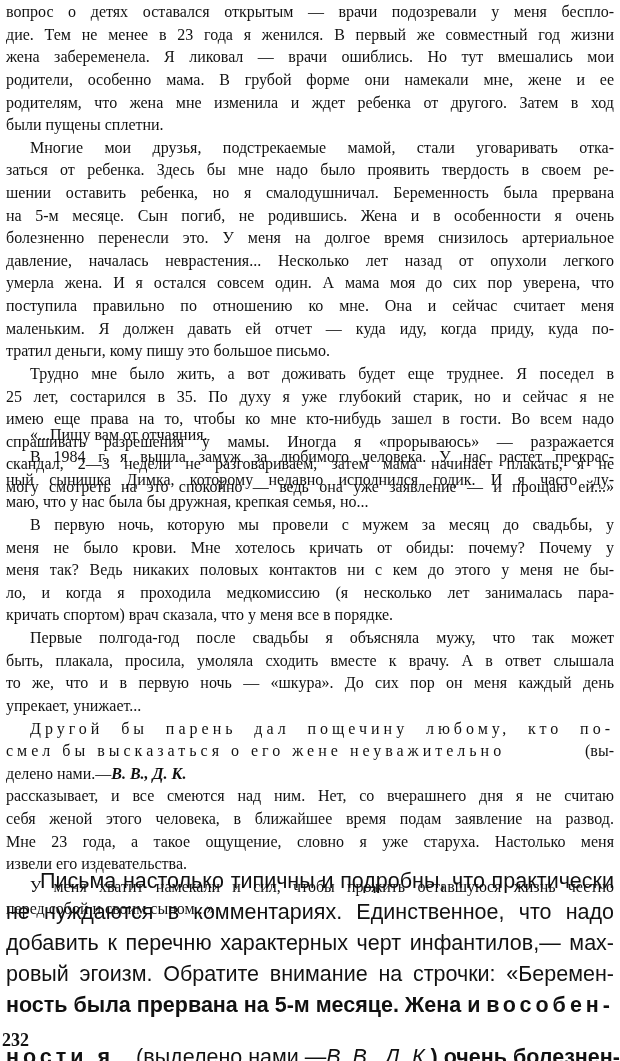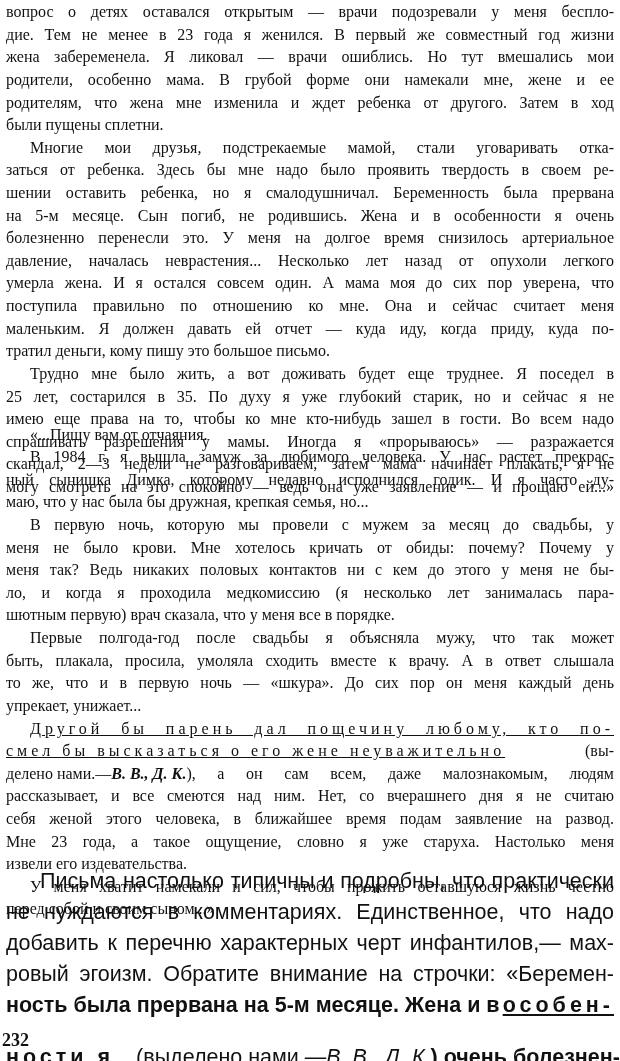--- a/index.html
+++ b/index.html
@@ -4,21 +4,21 @@
 <style>
   html, body { margin:0; padding:0; background:#ffffff; }
   body { width:620px; height:1061px; position:relative; overflow:hidden; color:#111; }
   .page { position:absolute; left:0; top:0; width:620px; height:1061px; }
   .line { position:absolute; left:6px; width:608px; white-space:nowrap; text-align:justify; text-align-last:justify; font-family:"Liberation Serif", serif; }
   .small { font-size:16px; height:22px; line-height:22px; }
   .small.indent { left:30px; width:584px; }
   .small.last { text-align-last:left;font-family:Liberation Serif, serif; }
   .big { font-family:"Liberation Sans", sans-serif; font-size:21.5px; height:30px; line-height:30px; }
   .big.indent { left:40px; width:574px; }
-  .spaced { letter-spacing:4px;text-decoration:underline; }
+  .spaced { letter-spacing:4px; }
   .it { font-style:italic; font-weight:bold; }
   .bold { font-weight:bold; }
   .pagenum { position:absolute; left:2px; top:1030px; font-family:"Liberation Serif", serif; font-size:18px; font-weight:bold; }
 </style>
 </head>
 <body>
 
 <div class="page">
 
   <div>
@@ -48,34 +48,33 @@
 
   <div style="position:absolute;left:0;top:-54px;width:620px;">
     <div class="line small indent last" style="top:478px">«...Пишу вам от отчаяния.</div>
     <div class="line small indent" style="top:500px">В 1984 г. я вышла замуж за любимого человека. У нас растет прекрас-</div>
     <div class="line small" style="top:523px">ный сынишка Димка, которому недавно исполнился годик. И я часто ду-</div>
     <div class="line small last" style="top:545px">маю, что у нас была бы дружная, крепкая семья, но...</div>
     <div class="line small indent" style="top:568px">В первую ночь, которую мы провели с мужем за месяц до свадьбы, у</div>
     <div class="line small" style="top:591px">меня не было крови. Мне хотелось кричать от обиды: почему? Почему у</div>
     <div class="line small" style="top:613px">меня так? Ведь никаких половых контактов ни с кем до этого у меня не бы-</div>
     <div class="line small" style="top:636px">ло, и когда я проходила медкомиссию (я несколько лет занималась пара-</div>
-    <div class="line small last" style="top:658px">шютным первую) врач сказала, что у меня все в порядке.</div>
+    <div class="line small last" style="top:658px">кричать спортом) врач сказала, что у меня все в порядке.</div>
     <div class="line small indent" style="top:681px">Первые полгода-год после свадьбы я объясняла мужу, что так может</div>
     <div class="line small" style="top:704px">быть, плакала, просила, умоляла сходить вместе к врачу. А в ответ слышала</div>
     <div class="line small" style="top:726px">то же, что и в первую ночь — «шкура». До сих пор он меня каждый день</div>
     <div class="line small last" style="top:749px">упрекает, унижает...</div>
     <div class="line small indent spaced" style="top:772px">Другой бы парень дал пощечину любому, кто по-</div>
     <div class="line small" style="top:794px;display:flex;justify-content:space-between;align-items:center;">
       <span class="spaced">смел бы высказаться о его жене неуважительно</span>
       <span>(вы-</span>
     </div>
     <div class="line small" style="top:817px;text-align-last:left;display:flex;">
       <span>делено нами.— </span>
       <span class="it">В. В., Д. К.</span>
-      <span style="flex:1;text-align:justify;text-align-last:justify;">), а он сам всем, даже малознакомым, людям</span>
     </div>
     <div class="line small" style="top:839px">рассказывает, и все смеются над ним. Нет, со вчерашнего дня я не считаю</div>
     <div class="line small" style="top:862px">себя женой этого человека, в ближайшее время подам заявление на развод.</div>
     <div class="line small" style="top:885px">Мне 23 года, а такое ощущение, словно я уже старуха. Настолько меня</div>
     <div class="line small last" style="top:907px">извели его издевательства.</div>
     <div class="line small indent" style="top:930px">У меня хватит намекали и сил, чтобы прожить оставшуюся жизнь честно</div>
     <div class="line small last" style="top:952px">перед собой и своим сыном...»</div>
   </div>
 
   <div>

